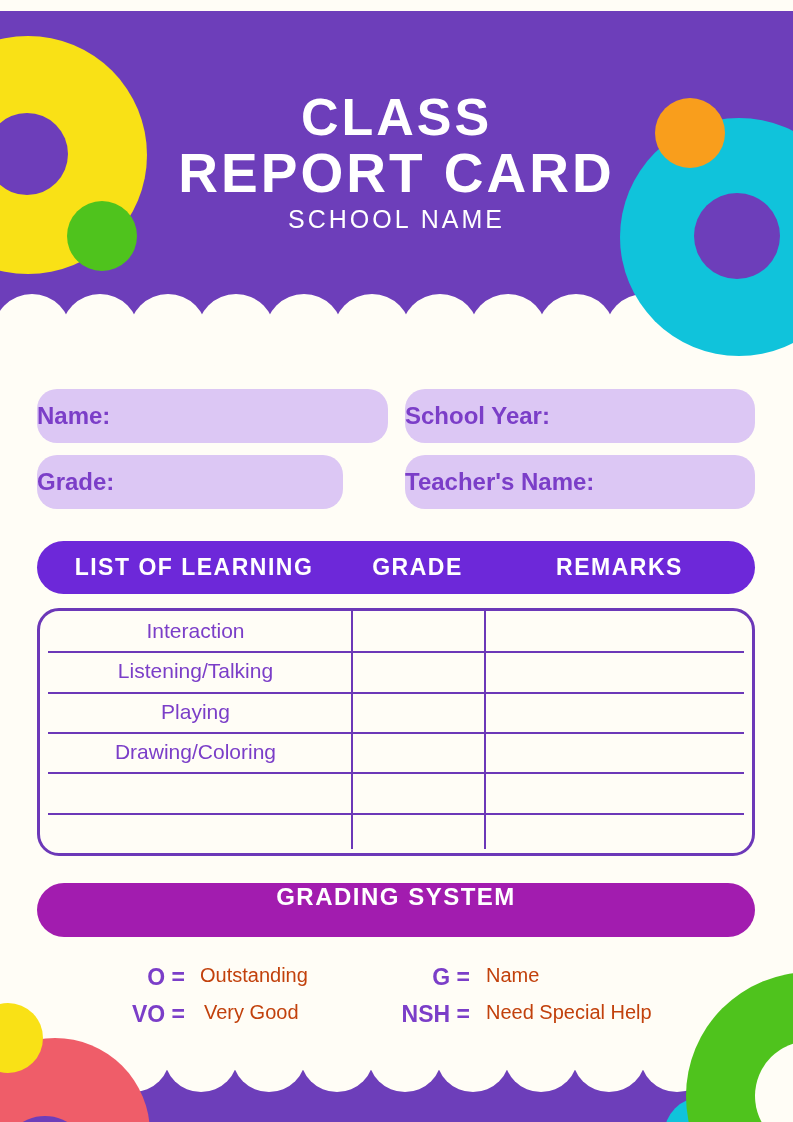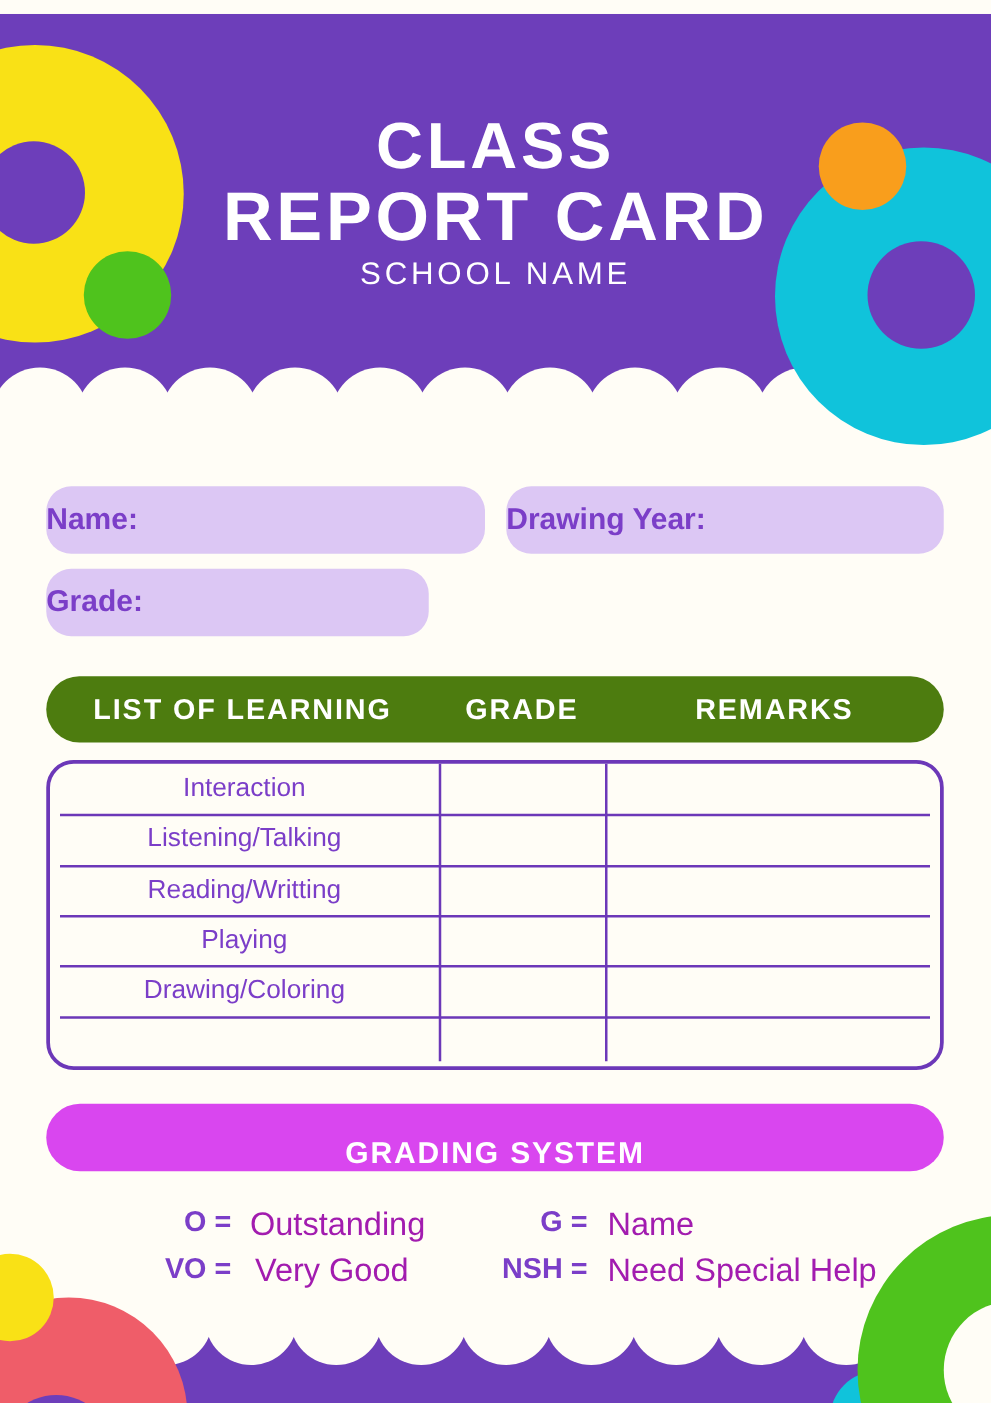--- a/index.html
+++ b/index.html
@@ -25,53 +25,53 @@
     font-size:24px; font-weight:bold; color:#7b3ec8;
   }
   .field-name        { left:37px;  top:378px; width:351px; }
   .field-school-year { left:405px; top:378px; width:350px; }
   .field-grade       { left:37px;  top:444px; width:306px; }
   .field-teacher     { left:405px; top:444px; width:350px; }
 
   
   .listbar {
     position:absolute; left:37px; top:530px; width:718px; height:53px;
-    background:#4d7c0f; border-radius:27px;
+    background:#6d28d9; border-radius:27px;
     display:grid; grid-template-columns:314px 133px 271px; align-items:center;
   }
   .listbar span { text-align:center; color:#ffffff; font-size:23px; font-weight:800; letter-spacing:1.5px; }
 
   
   .grades-table {
     position:absolute; left:37px; top:597px; width:718px; height:248px;
     border:3px solid #6c38b8; border-radius:22px;
   }
   .t-row {
     position:relative; height:40.33px;
     display:grid; grid-template-columns:311px 133px 268px; align-items:center;
   }
   .t-row .rowlabel { text-align:center; font-size:21px; color:#7b3ec8; }
   .h-sep { position:absolute; left:8px; right:8px; height:2px; background:#6c38b8; }
   .v-line { position:absolute; top:0; bottom:4px; width:2px; background:#6c38b8; }
 
   
   .grading-bar {
     position:absolute; left:37px; top:872px; width:718px; height:54px;
-    background:#d946ef; border-radius:27px;
-    display:flex; align-items:flex-end; justify-content:center;
+    background:#a21caf; border-radius:27px;
+    display:flex; align-items:flex-start; justify-content:center;
     color:#ffffff; font-size:24px; font-weight:800; letter-spacing:1.5px;
   }
 
   
   .legend-key {
     position:absolute; width:120px; text-align:right;
     font-size:23px; font-weight:800; color:#7b3ec8;
   }
   .legend-val {
-    position:absolute; font-size:26px; font-weight:500; color:#a21caf;text-align:center;
+    position:absolute; font-size:20px; font-weight:500; color:#c2410c;text-align:center;
   }
   .lk-o   { left:65px;  top:953px; }
   .lv-o   { left:200px; top:953px; }
   .lk-g   { left:350px; top:953px; }
   .lv-g   { left:486px; top:953px; }
   .lk-vo  { left:65px;  top:990px; }
   .lv-vo  { left:204px; top:990px; }
   .lk-nsh { left:350px; top:990px; }
   .lv-nsh { left:486px; top:990px; }
 </style>
@@ -148,45 +148,43 @@
   <div class="overlay title-block">
     <div class="title1">CLASS</div>
     <div class="title2">REPORT CARD</div>
     <div class="subtitle">SCHOOL NAME</div>
   </div>
 
   <div class="overlay field field-name">
     <span>Name:</span>
   </div>
   <div class="overlay field field-school-year">
-    <span>Drawing Year:</span>
+    <span>School Year:</span>
   </div>
   <div class="overlay field field-grade">
     <span>Grade:</span>
+  </div>
+  <div class="overlay field field-teacher">
+    <span>Teacher's Name:</span>
   </div>
 
   <div class="listbar overlay">
     <span>LIST OF LEARNING</span>
     <span>GRADE</span>
     <span>REMARKS</span>
   </div>
 
   <div class="grades-table overlay">
     <div class="t-row">
       <span class="rowlabel">Interaction</span>
       <span></span>
       <span></span>
     </div>
     <div class="t-row">
       <span class="rowlabel">Listening/Talking</span>
-      <span></span>
-      <span></span>
-    </div>
-    <div class="t-row">
-      <span class="rowlabel">Reading/Writting</span>
       <span></span>
       <span></span>
     </div>
     <div class="t-row">
       <span class="rowlabel">Playing</span>
       <span></span>
       <span></span>
     </div>
     <div class="t-row">
       <span class="rowlabel">Drawing/Coloring</span>

